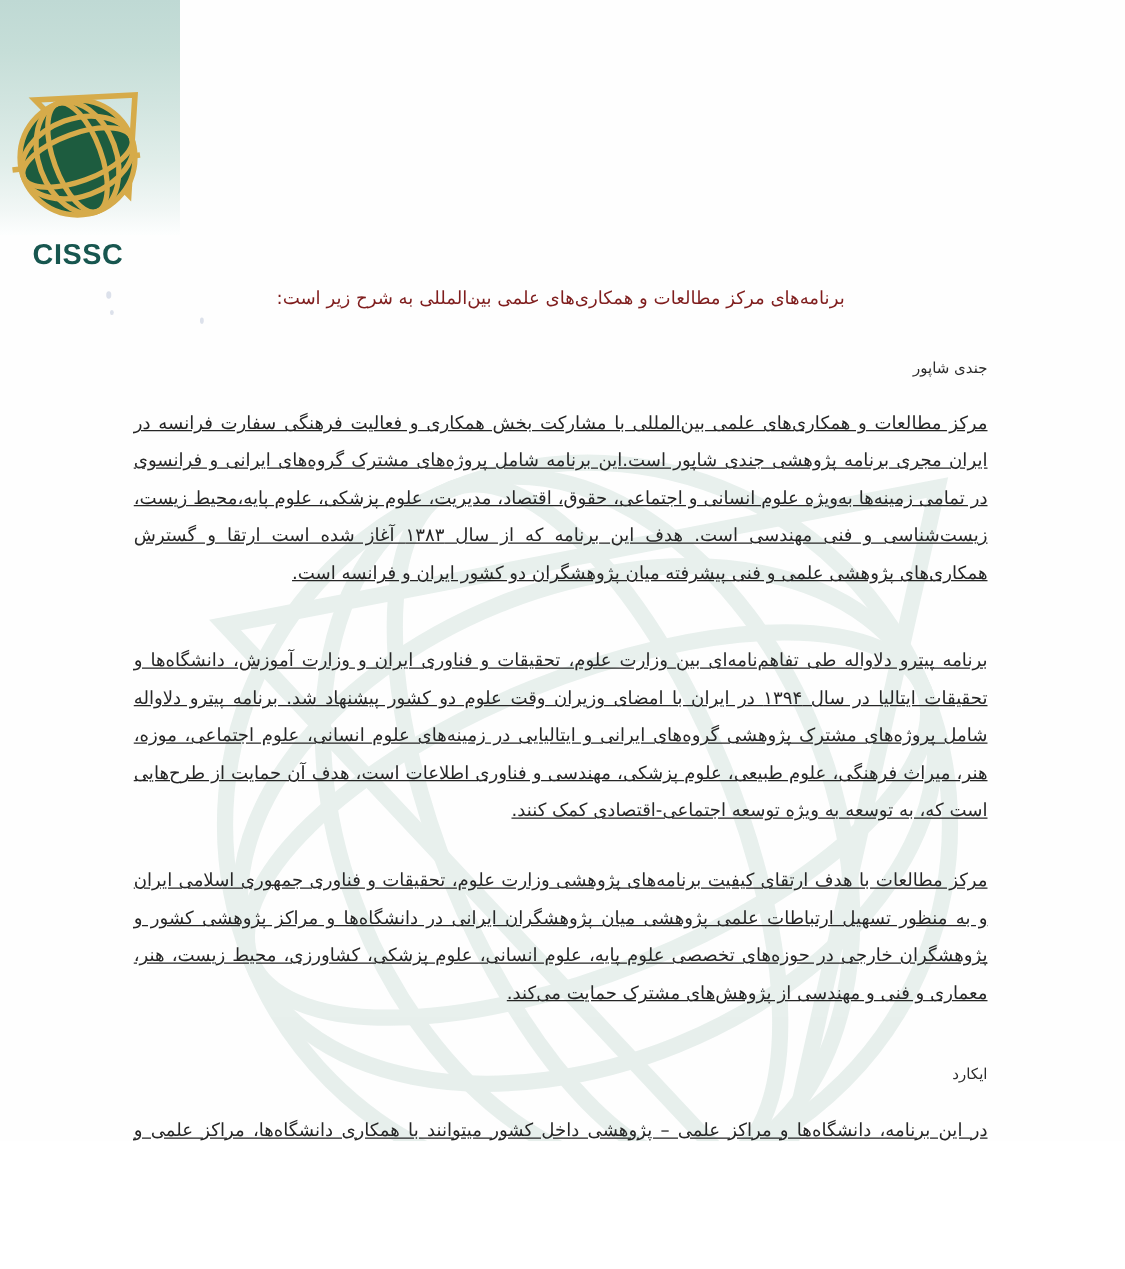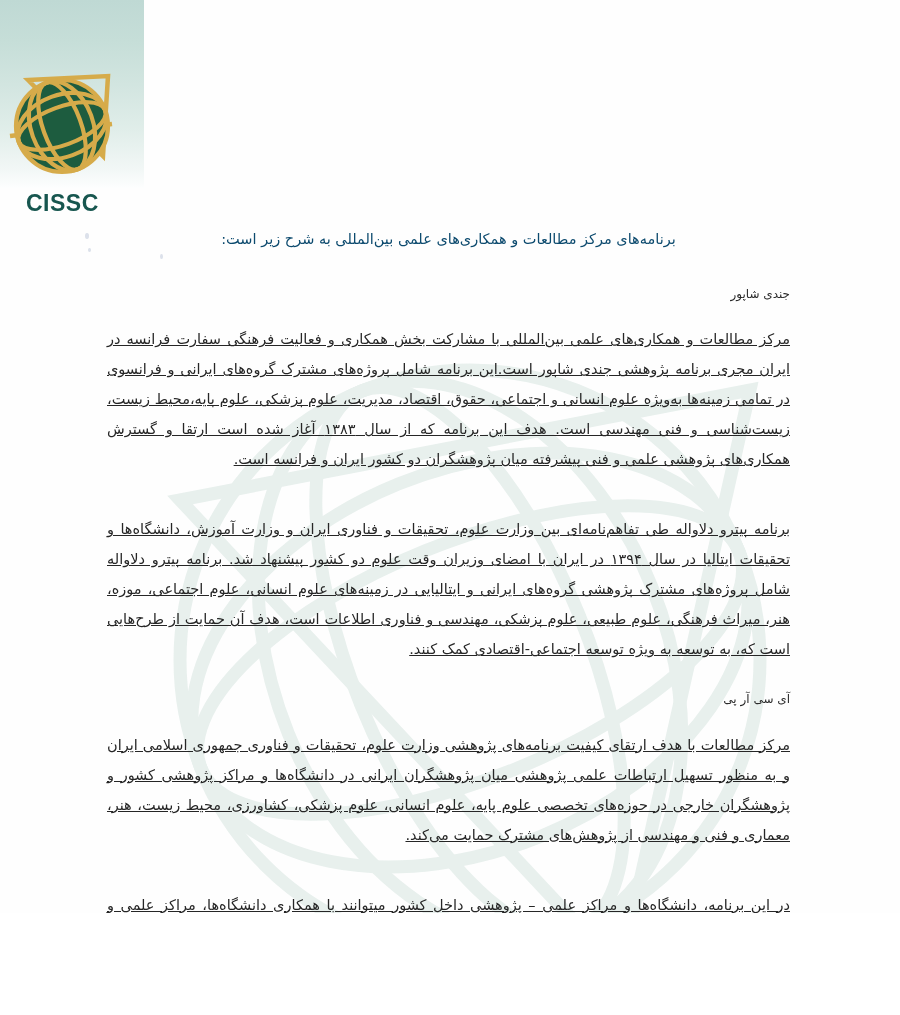--- a/index.html
+++ b/index.html
@@ -105,21 +105,21 @@
     text-align: justify;
     font-family: "DejaVu Sans", "Liberation Sans", sans-serif;
     color: #262626;
   }
   .intro {
     text-align: center;
     font-size: 14.5px;
     line-height: 1.6;
     margin: 0 0 34px 0;
     padding-right: 0;
-    color: #0c4a6e;
+    color: #7f1d1d;
   }
   .sec-head {
     font-size: 12px;
     line-height: 1.6;
     margin: 0 0 20px 0;
     color: #2b2b2b;
     font-weight: normal;
   }
   .para {
     font-size: 14.5px;
@@ -207,25 +207,25 @@
 
       <p class="intro">برنامه‌های مرکز مطالعات و همکاری‌های علمی بین‌المللی به شرح زیر است:</p>
 
       <h2 class="sec-head">جندی شاپور</h2>
       <p class="para">مرکز مطالعات و همکاری‌های علمی بین‌المللی با مشارکت بخش همکاری و فعالیت فرهنگی سفارت فرانسه در ایران مجری برنامه پژوهشی جندی شاپور است.این برنامه شامل پروژه‌های مشترک گروه‌های ایرانی و فرانسوی در تمامی زمینه‌ها به‌ویژه علوم انسانی و اجتماعی، حقوق، اقتصاد، مدیریت، علوم پزشکی، علوم پایه،محیط زیست، زیست‌شناسی و فنی مهندسی است. هدف این برنامه که از سال ۱۳۸۳ آغاز شده است ارتقا و گسترش همکاری‌های پژوهشی علمی و فنی پیشرفته میان پژوهشگران دو کشور ایران و فرانسه است.</p>
 
       <div class="gap-lg"></div>
 
       <p class="para">برنامه پیترو دلاواله طی تفاهم‌نامه‌ای بین وزارت علوم، تحقیقات و فناوری ایران و وزارت آموزش، دانشگاه‌ها و تحقیقات ایتالیا در سال ۱۳۹۴ در ایران با امضای وزیران وقت علوم دو کشور پیشنهاد شد. برنامه پیترو دلاواله شامل پروژه‌های مشترک پژوهشی گروه‌های ایرانی و ایتالیایی در زمینه‌های علوم انسانی، علوم اجتماعی، موزه، هنر، میراث فرهنگی، علوم طبیعی، علوم پزشکی، مهندسی و فناوری اطلاعات است، هدف آن حمایت از طرح‌هایی است که، به توسعه به ویژه توسعه اجتماعی-اقتصادی کمک کنند.</p>
 
-      <h2 class="sec-head">آی سی آر پی</h2>
       <p class="para">مرکز مطالعات با هدف ارتقای کیفیت برنامه‌های پژوهشی وزارت علوم، تحقیقات و فناوری جمهوری اسلامی ایران و به منظور تسهیل ارتباطات علمی پژوهشی میان پژوهشگران ایرانی در دانشگاه‌ها و مراکز پژوهشی کشور و پژوهشگران خارجی در حوزه‌های تخصصی علوم پایه، علوم انسانی، علوم پزشکی، کشاورزی، محیط زیست، هنر، معماری و فنی و مهندسی از پژوهش‌های مشترک حمایت می‌کند.</p>
 
       <div class="gap-lg"></div>
 
+      <h2 class="sec-head">ایکارد</h2>
       <p class="para">در این برنامه، دانشگاه‌ها و مراکز علمی – پژوهشی داخل کشور میتوانند با همکاری دانشگاه‌ها، مراکز علمی و پژوهشی و آزمایشگاه‌های معتبر خارج از کشور طرح‌های مشترک را تعریف و اجرا نمایند، به منظور اجرای این طرح‌ها، تبادل استادان ایرانی مقیم خارج از کشور یا دانشجو(ایرانی مقیم خارج از کشور)به صورت متقابل و برای مدت زمان مشخص بنا به تشخیص مرکز انجام می‌شود.</p>
 
     </div>
   </div>
 
   <div class="badge">
     <span class="b-w">paka</span><span class="b-o">.cfu.ac.ir</span>
   </div>
 
 </div>

